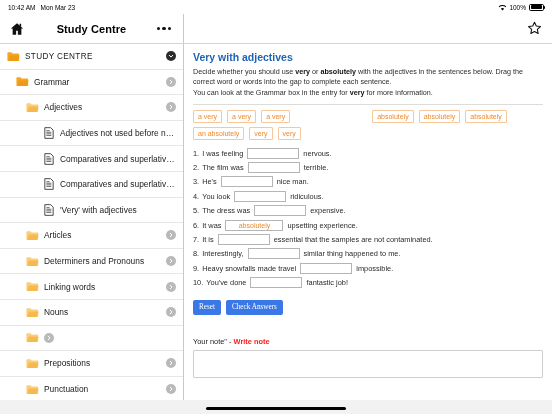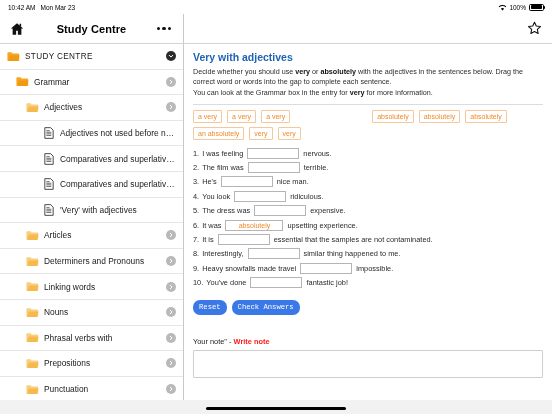--- a/index.html
+++ b/index.html
@@ -120,22 +120,22 @@
     line-height: 9.5px; padding: 0 3px;
     cursor: pointer;
   }
   .gap.w-wide { min-width: 58px; }
   .gap.filled { color: #f08a2a; }
 
   
   .btnrow { display: flex; gap: 5px; margin-top: 12px; }
   .btn {
     background: #3b78e7; color: #fff; border: none;
-    font-size: 7.2px; padding: 3.2px 6px; border-radius: 7px;
-    cursor: pointer; font-family: Liberation Mono, monospace;
+    font-size: 7.2px; padding: 3.2px 6px; border-radius: 2px;
+    cursor: pointer; font-family: Liberation Serif, serif;
   }
 
   
   .noteline { margin-top: 22px; font-size: 7.4px; color: #222; }
   .noteline a { color: #ff1a1a; font-weight: bold; cursor: pointer; }
   .notebox {
     margin-top: 4px; height: 28px;
     border: 1px solid #cfcfcf; background: #fff; border-radius: 1px;
     cursor: text;
   }
@@ -329,21 +329,20 @@
             </svg>
           </span>
         </div>
         <div class="srow lvl2">
           <span class="ico">
             <svg width="13" height="11" viewBox="0 0 16 13">
               <path d="M0.5 2.2a1 1 0 0 1 1-1h4l1.4 1.6H14a1 1 0 0 1 1 1V11a1 1 0 0 1-1 1H1.5a1 1 0 0 1-1-1z" fill="#f9cf7f"></path>
               <path d="M3.4 5.2h12L13.6 12H1.5z" fill="#f6b94e"></path>
             </svg>
           </span>
-          <span class="lbl">Phrasal verbs with</span>
           <span class="chev">
             <svg width="6" height="6" viewBox="0 0 8 8">
               <path d="M3 1.6 5.4 4 3 6.4" fill="none" stroke="#fff" stroke-width="1.3" stroke-linecap="round" stroke-linejoin="round"></path>
             </svg>
           </span>
         </div>
         <div class="srow lvl2">
           <span class="ico">
             <svg width="13" height="11" viewBox="0 0 16 13">
               <path d="M0.5 2.2a1 1 0 0 1 1-1h4l1.4 1.6H14a1 1 0 0 1 1 1V11a1 1 0 0 1-1 1H1.5a1 1 0 0 1-1-1z" fill="#f9cf7f"></path>

